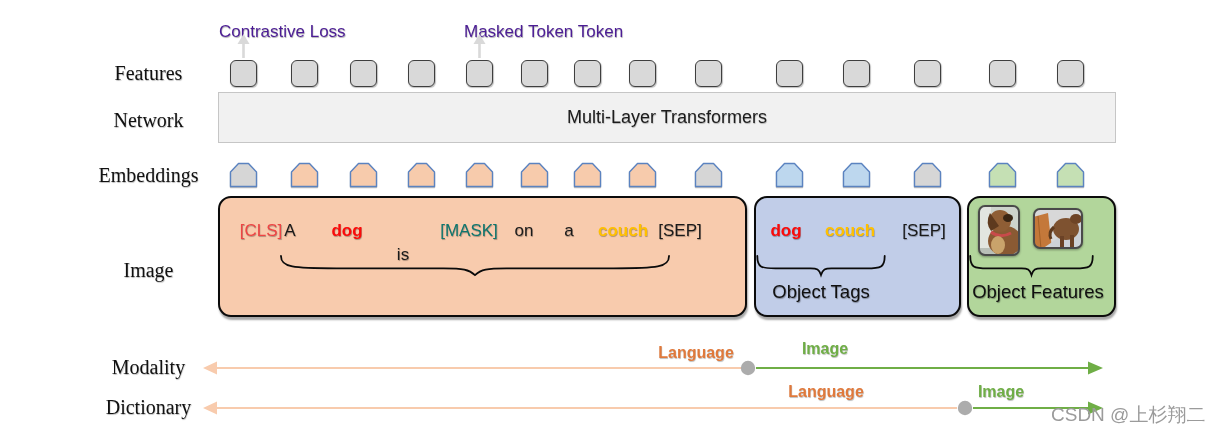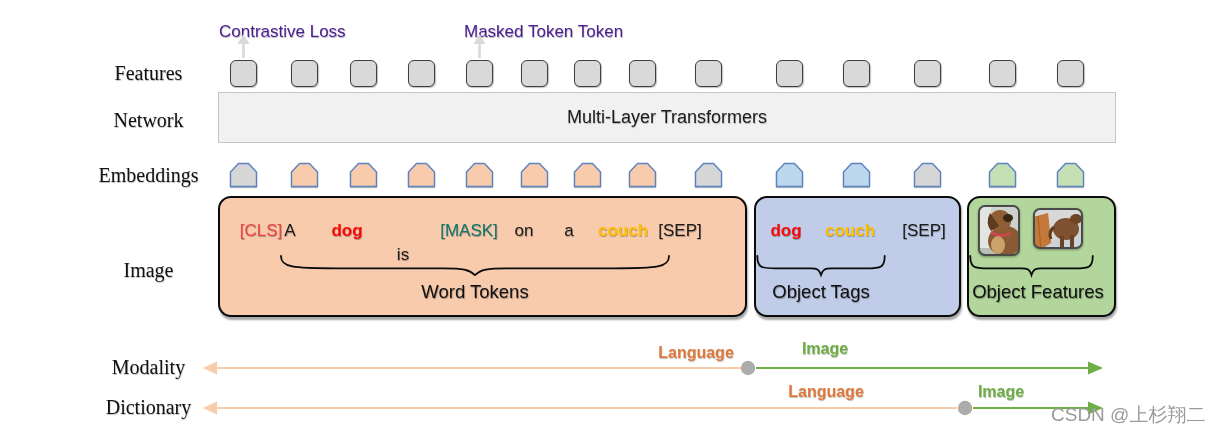--- a/index.html
+++ b/index.html
@@ -206,21 +206,20 @@
   <svg class="brace" style="left:277px;top:255px" width="396" height="21" viewBox="0 0 200 22" preserveAspectRatio="none">
     <path d="M2,1 C2,13 8,14 30,14 L84,14 C94,14 97,15 100,21 C103,15 106,14 116,14 L170,14 C192,14 198,13 198,1"></path>
   </svg>
   <svg class="brace" style="left:756px;top:255px" width="130" height="21" viewBox="0 0 200 22" preserveAspectRatio="none">
     <path d="M2,1 C2,13 8,14 30,14 L84,14 C94,14 97,15 100,21 C103,15 106,14 116,14 L170,14 C192,14 198,13 198,1"></path>
   </svg>
   <svg class="brace" style="left:969px;top:255px" width="125" height="21" viewBox="0 0 200 22" preserveAspectRatio="none">
     <path d="M2,1 C2,13 8,14 30,14 L84,14 C94,14 97,15 100,21 C103,15 106,14 116,14 L170,14 C192,14 198,13 198,1"></path>
   </svg>
 
-  <div class="brace-label" style="left:475px">Word Tokens</div>
   <div class="brace-label" style="left:821px">Object Tags</div>
   <div class="brace-label" style="left:1038px">Object Features</div>
 
   <svg class="axes-svg" width="1223" height="437" viewBox="0 0 1223 437">
 
     <line x1="214" y1="368" x2="741" y2="368" style="stroke:var(--axis-orange)" stroke-width="2.2"></line>
     <polygon points="203,368 217,361.5 217,374.5" style="fill:var(--axis-orange)"></polygon>
     <line x1="756" y1="368" x2="1090" y2="368" style="stroke:var(--axis-green)" stroke-width="2.2"></line>
     <polygon points="1103,368 1088,361.5 1088,374.5" style="fill:var(--axis-green)"></polygon>
     <circle cx="748" cy="368" r="7.2" style="fill:var(--dot-gray)"></circle>

